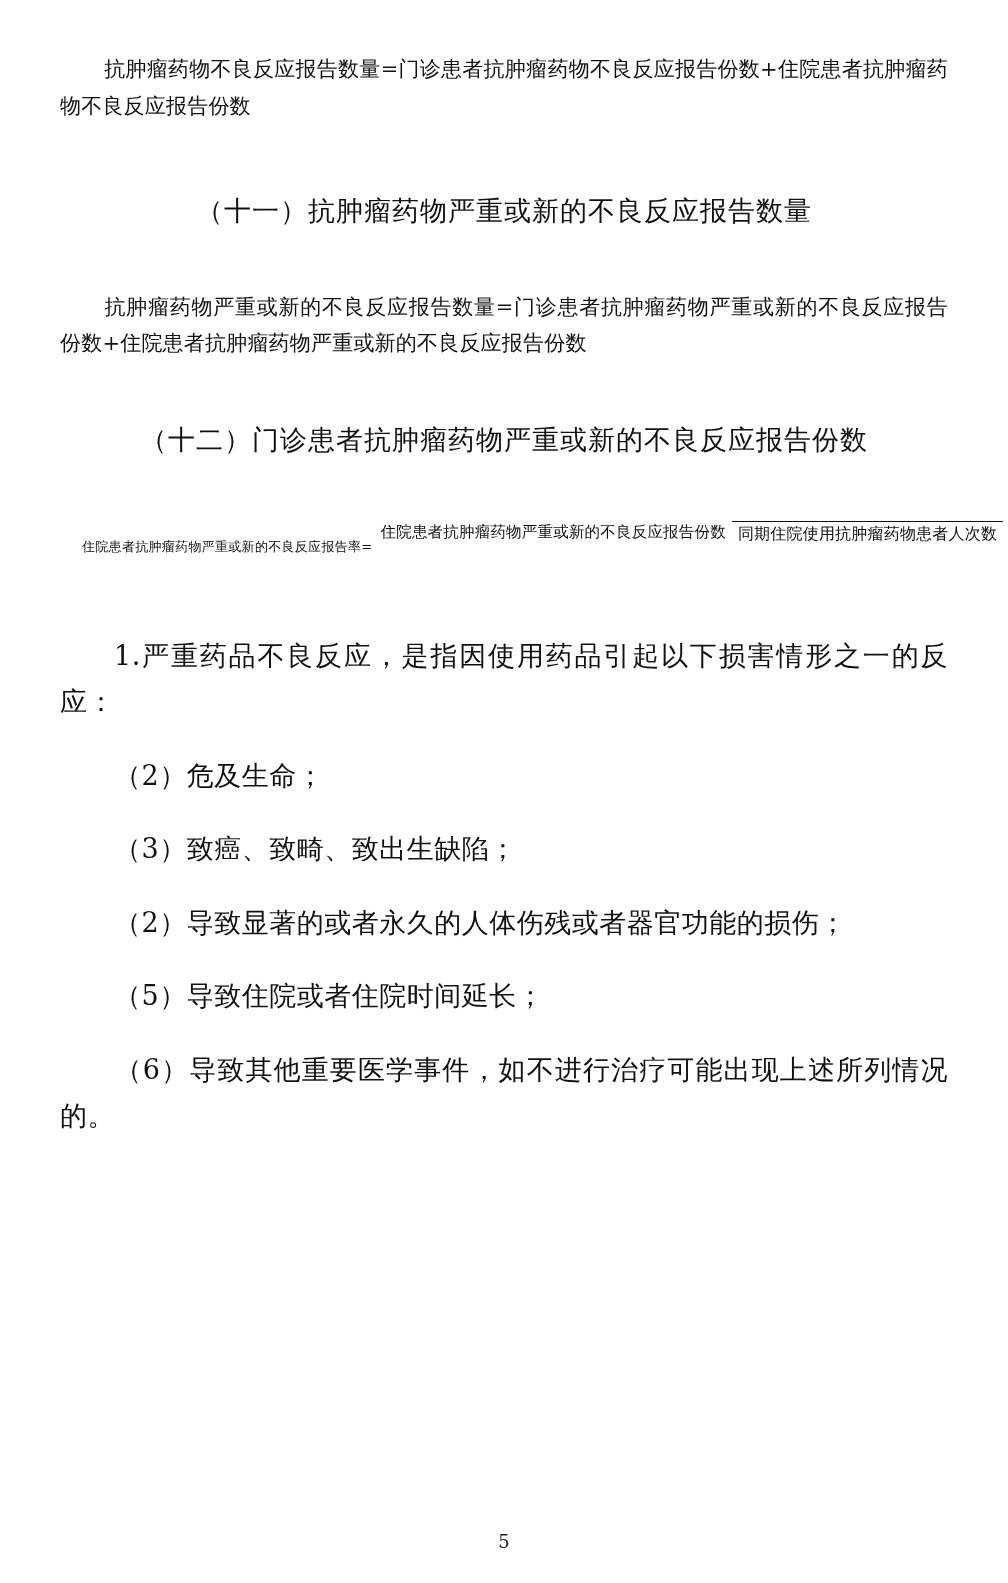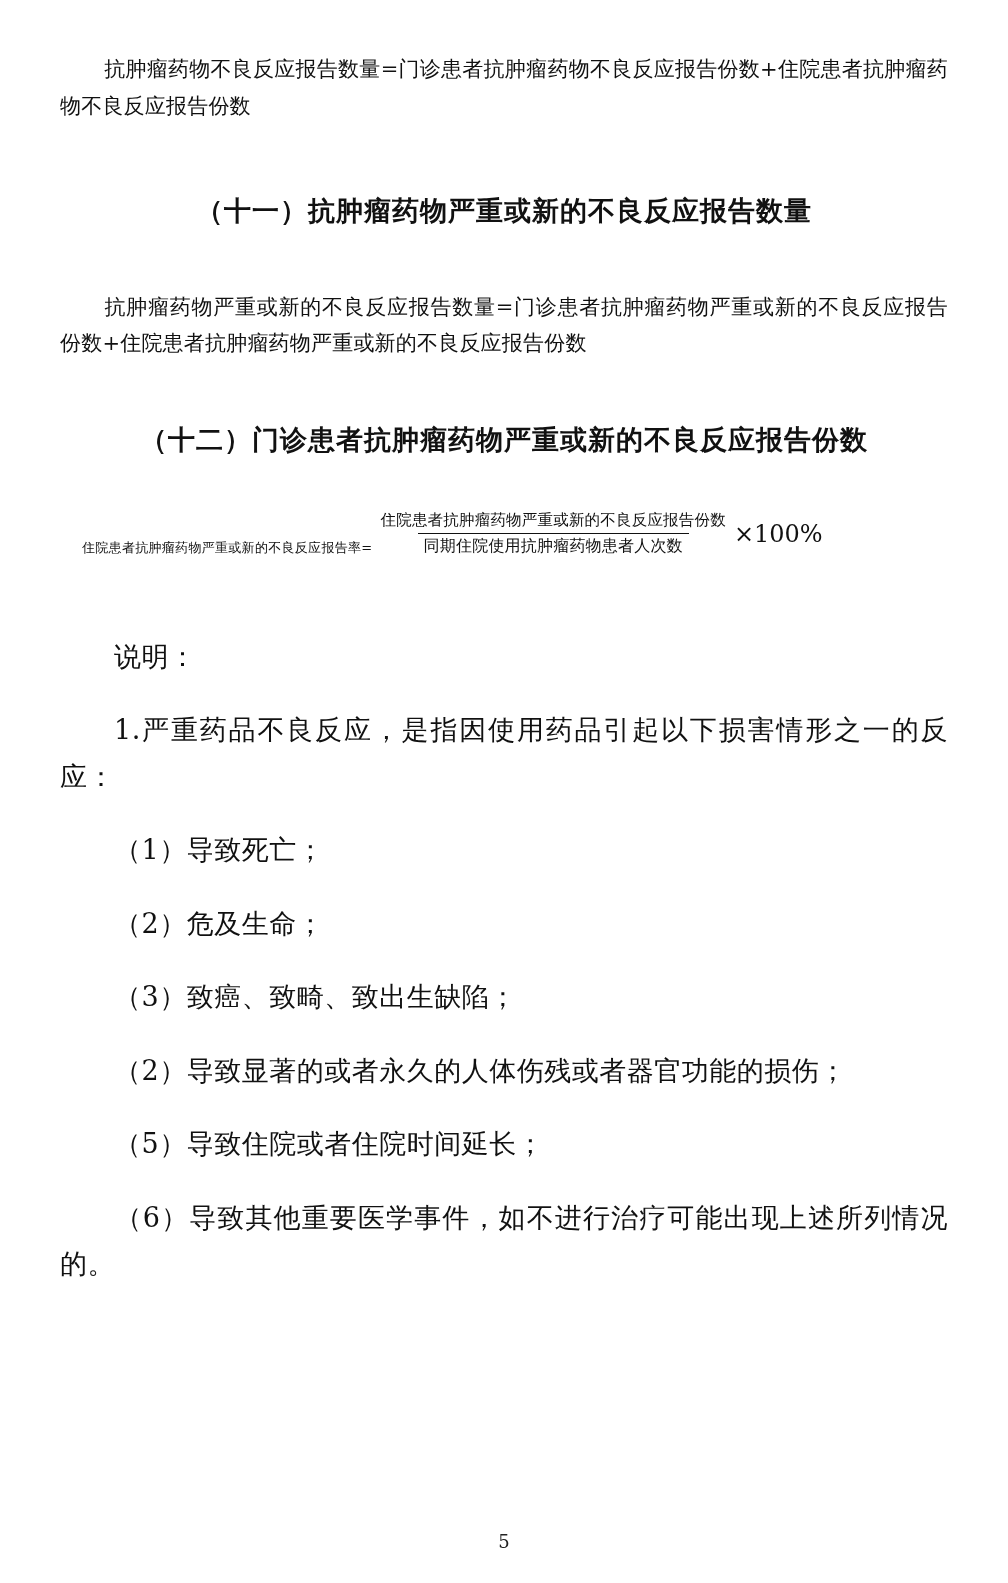--- a/index.html
+++ b/index.html
@@ -33,21 +33,21 @@
     text-justify: inter-ideograph;
     margin: 0 0 0 0;
     letter-spacing: 0.2px;
   }
   .formula-line .indent2 {
     display: inline-block;
     width: 2.1em;
   }
   .heading {
     font-size: 27px;
-    font-weight: bold;
+    font-weight: normal;
     text-align: center;
     letter-spacing: 1px;
     line-height: 1.6;
   }
   .body-par {
     font-size: 27px;
     line-height: 1.72;
     text-align: justify;
     text-justify: inter-ideograph;
     letter-spacing: 0.5px;
@@ -66,21 +66,20 @@
     font-size: 19px;
   }
   .frac-label {
     font-size: 13px;
     white-space: nowrap;
     letter-spacing: 0.3px;
     margin-top: 28px;
   }
   .frac {
     display: inline-flex;
-    flex-direction: column;
     align-items: center;
     justify-content: center;
     margin: 0 2px;
     vertical-align: middle;
   }
   .frac .num {
     font-size: 15.5px;
     padding: 0 6px 2px 6px;
     white-space: nowrap;
     letter-spacing: 0.2px;
@@ -139,25 +138,23 @@
     <span class="frac">
       <span class="num">住院患者抗肿瘤药物严重或新的不良反应报告份数</span>
       <span class="den">同期住院使用抗肿瘤药物患者人次数</span>
     </span>
     <span class="frac-tail">×100%</span>
   </div>
 
   <div class="sp-50"></div>
 
 
-  <p class="body-par"><span class="indent"></span><span>说明：</span></p>
 
   <p class="body-par"><span class="indent"></span><span>1.严重药品不良反应，是指因使用药品引起以下损害情形之一的反应：</span></p>
 
-  <p class="body-par"><span class="indent"></span><span>（1）导致死亡；</span></p>
 
   <p class="body-par"><span class="indent"></span><span>（2）危及生命；</span></p>
 
   <p class="body-par"><span class="indent"></span><span>（3）致癌、致畸、致出生缺陷；</span></p>
 
   <p class="body-par"><span class="indent"></span><span>（2）导致显著的或者永久的人体伤残或者器官功能的损伤；</span></p>
 
   <p class="body-par"><span class="indent"></span><span>（5）导致住院或者住院时间延长；</span></p>
 
   <p class="body-par"><span class="indent"></span><span>（6）导致其他重要医学事件，如不进行治疗可能出现上述所列情况的。</span></p>

